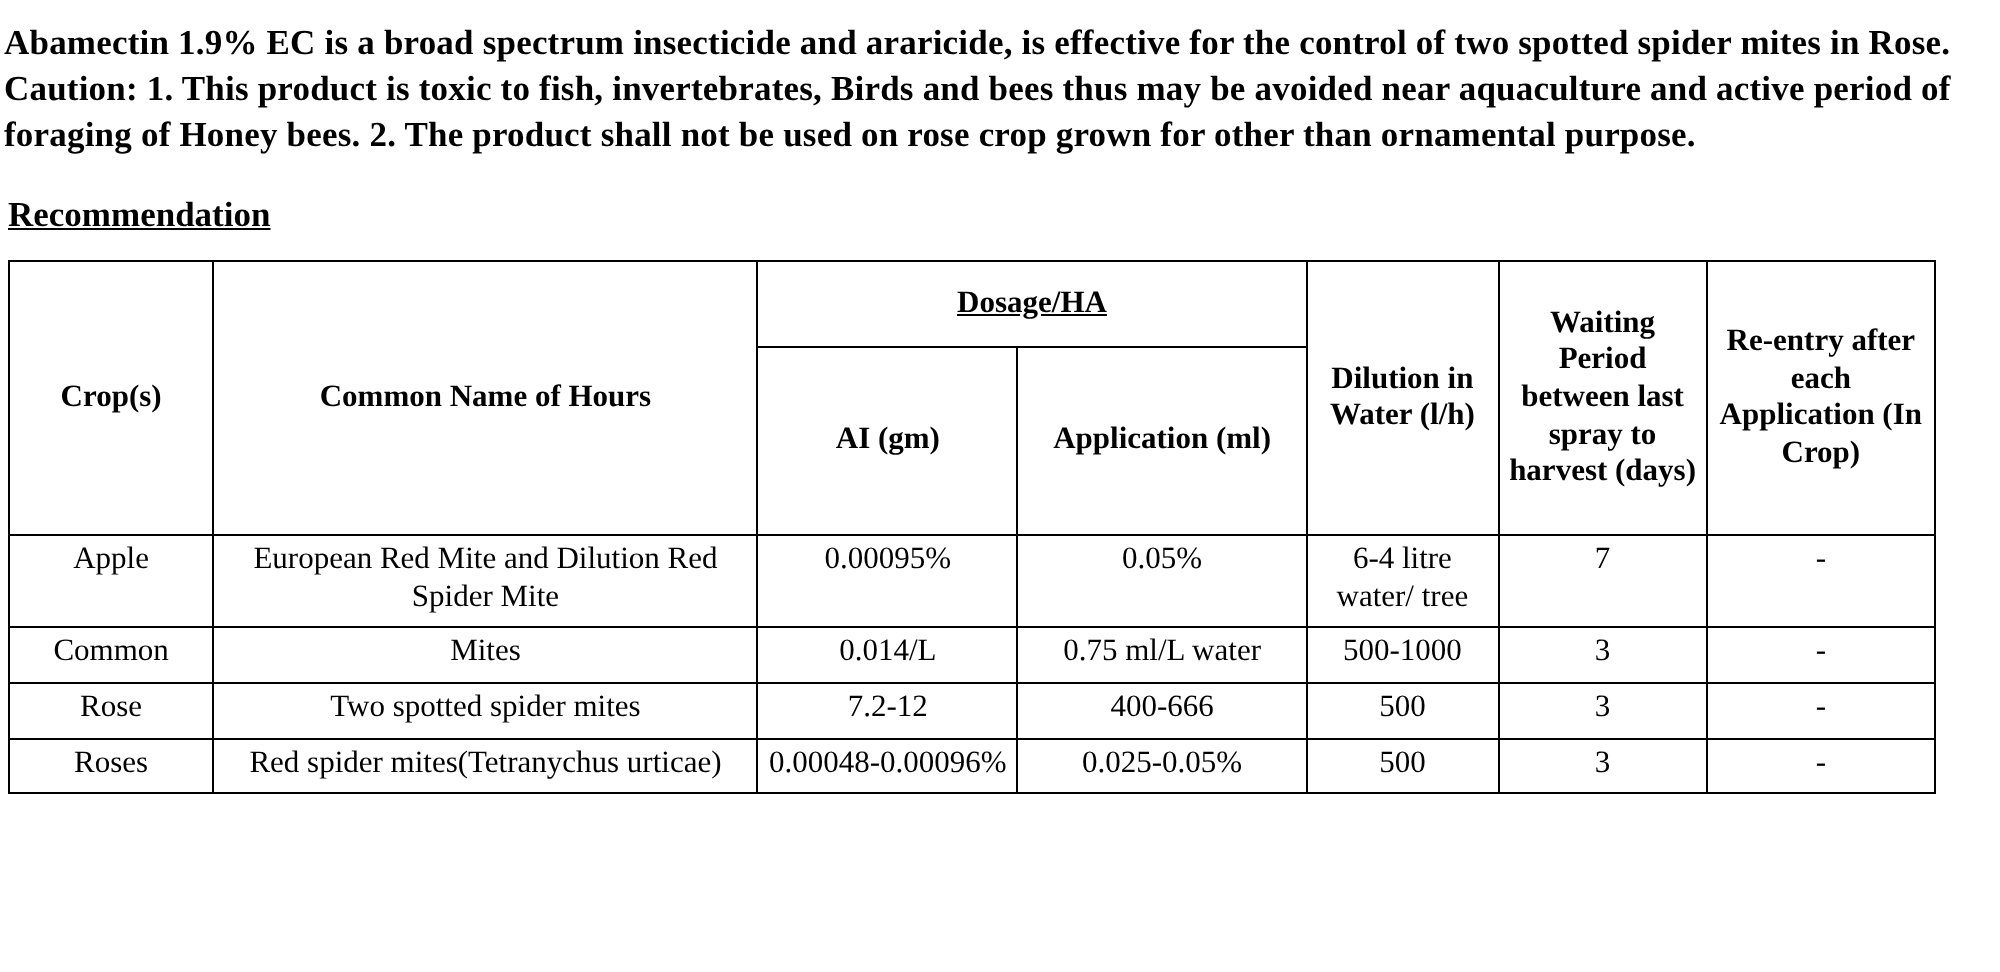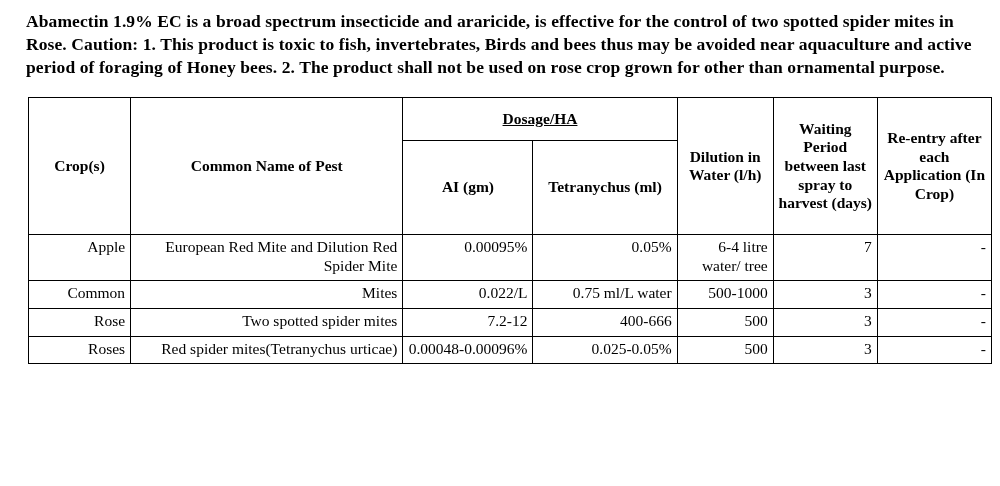--- a/index.html
+++ b/index.html
@@ -8,21 +8,21 @@
   }
   body {
     width: 1000px;
     height: 486px;
     background: #ffffff;
     font-family: "Liberation Serif", serif;
     color: #000000;
     overflow: hidden;
   }
   .page {
-    padding: 10px 14px 0 26px;
+    padding: 10px 14px 0 2px;
     box-sizing: border-box;
     width: 1000px;
   }
   .intro {
     font-size: 17.5px;
     font-weight: bold;
     line-height: 1.32;
     text-align: left;
     margin: 0 0 18px 0;
     letter-spacing: 0.1px;
@@ -47,21 +47,21 @@
     line-height: 1.2;
   }
   table.rec th {
     text-align: center;
     font-weight: bold;
     padding: 4px 4px;
     vertical-align: middle;
   }
   table.rec td {
     padding: 3px 5px 5px 5px;
-    text-align: right;
+    text-align: center;
     font-weight: normal;
   }
   .th-dosage {
     height: 34px;
     text-decoration: underline;
   }
   .col-crop { width: 102px; }
   .col-pest { width: 272px; }
   .col-ai { width: 130px; }
   .col-form { width: 144px; }
@@ -70,59 +70,62 @@
   .col-reentry { width: 114px; }
   .hdr-tall { height: 128px; }
 </style>
 </head>
 <body>
 
 <div class="page">
 
   <p class="intro">Abamectin 1.9% EC is a broad spectrum insecticide and araricide, is effective for the control of two spotted spider mites in Rose. Caution: 1. This product is toxic to fish, invertebrates, Birds and bees thus may be avoided near aquaculture and active period of foraging of Honey bees. 2. The product shall not be used on rose crop grown for other than ornamental purpose.</p>
 
+  <div>
+    <span class="section-heading">Recommendation</span>
+  </div>
 
   <table class="rec">
     <colgroup>
       <col class="col-crop">
       <col class="col-pest">
       <col class="col-ai">
       <col class="col-form">
       <col class="col-dil">
       <col class="col-wait">
       <col class="col-reentry">
     </colgroup>
     <thead>
       <tr>
         <th rowspan="2" class="hdr-tall">Crop(s)</th>
-        <th rowspan="2" class="hdr-tall">Common Name of Pest</th>
+        <th rowspan="2" class="hdr-tall">Common Name of Hours</th>
         <th colspan="2" class="th-dosage">Dosage/HA</th>
         <th rowspan="2" class="hdr-tall">Dilution in Water (l/h)</th>
         <th rowspan="2" class="hdr-tall">Waiting Period between last spray to harvest (days)</th>
         <th rowspan="2" class="hdr-tall">Re-entry after each Application (In Crop)</th>
       </tr>
       <tr>
         <th>AI (gm)</th>
-        <th>Tetranychus (ml)</th>
+        <th>Application (ml)</th>
       </tr>
     </thead>
     <tbody>
       <tr>
         <td>Apple</td>
         <td>European Red Mite and Dilution Red Spider Mite</td>
         <td>0.00095%</td>
         <td>0.05%</td>
         <td>6-4 litre water/ tree</td>
         <td>7</td>
         <td>-</td>
       </tr>
       <tr>
         <td>Common</td>
         <td>Mites</td>
-        <td>0.022/L</td>
+        <td>0.014/L</td>
         <td>0.75 ml/L water</td>
         <td>500-1000</td>
         <td>3</td>
         <td>-</td>
       </tr>
       <tr>
         <td>Rose</td>
         <td>Two spotted spider mites</td>
         <td>7.2-12</td>
         <td>400-666</td>

